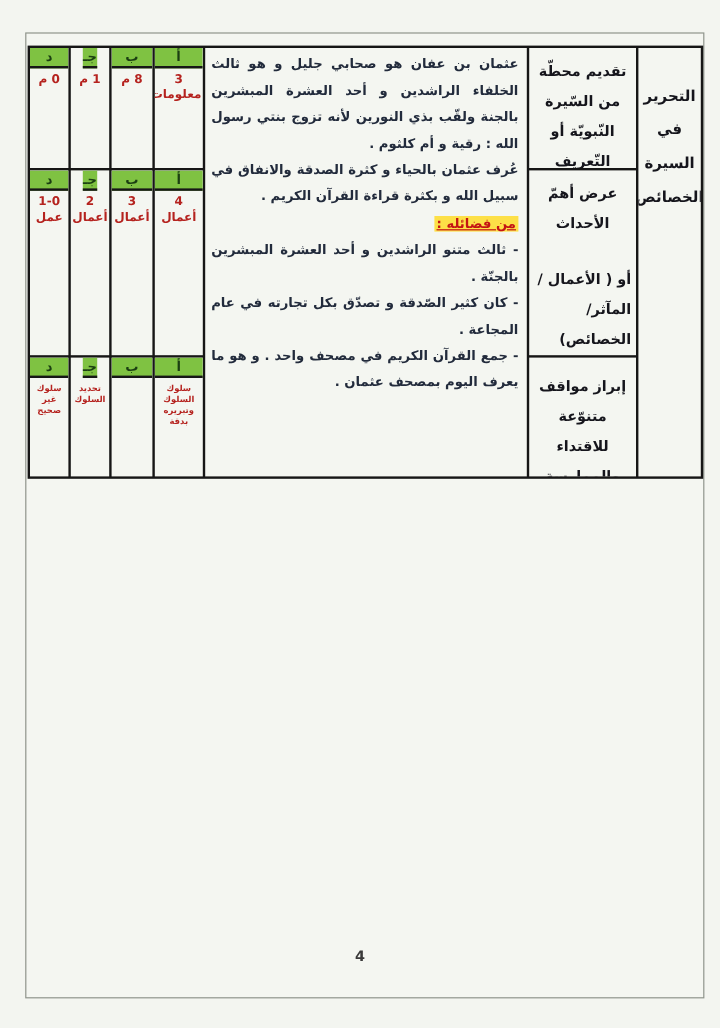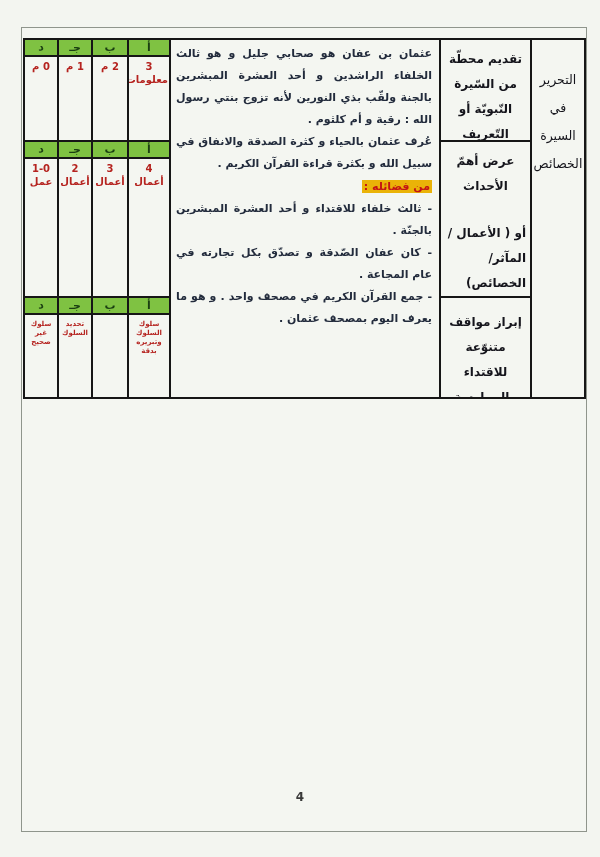--- a/index.html
+++ b/index.html
@@ -21,58 +21,58 @@
     display:grid;direction:rtl;
     grid-template-columns:52px 89px 268px 40px 34px 32px 32px;
     grid-template-rows:100px 154px 99px;
     gap:2px;padding:2px;background:#161616;box-sizing:border-box;
   }
   .cell{background:#f4f6f1;overflow:hidden;box-sizing:border-box;}
   .title-cell{
     grid-column:1;grid-row:1/4;
     display:flex;flex-direction:column;align-items:center;
     padding-top:32px;gap:13px;
-    font-size:12.5px;font-weight:normal;color:#15151c;
+    font-size:12.5px;font-weight:bold;color:#15151c;
   }
   .crit{
     font-size:12px;font-weight:bold;color:#15151c;
     text-align:center;line-height:25px;padding:7px 4px 0;
   }
   .crit p{margin:0;}
   .crit1{grid-column:2;grid-row:1;}
   .crit2{grid-column:2;grid-row:2;}
   .crit2 .second{margin-top:22px;text-align:right;}
   .crit3{grid-column:2;grid-row:3;padding-top:12px;}
   
   .essay{
     grid-column:3;grid-row:1/4;
     padding:3px 7px 0 5px;
     font-size:11px;font-weight:bold;color:#222b3c;
     line-height:22.1px;text-align:justify;direction:rtl;
   }
   .essay p, .essay div{margin:0;}
   .virtues{
-    color:#c41414;
-    background:#eab308;padding:0 2px;
+    color:#c41414;text-decoration:underline;
+    background:#fde047;padding:0 2px;
   }
   
   .grade{display:flex;flex-direction:column;}
   .ghead{
     height:15px;flex:0 0 15px;background:#7fc242;
     border-bottom:2px solid #161616;
     display:flex;align-items:center;justify-content:center;
     font-size:11px;font-weight:bold;color:#1b3f12;line-height:1;
   }
   .gval{
     flex:1;padding:3px 1px 0;text-align:center;
     font-size:10px;font-weight:bold;color:#b5231f;line-height:13px;
     direction:rtl;
   }
   .gval.small{font-size:7px;line-height:9px;padding-top:5px;}
-  .col-a{grid-column:4;} .col-b{grid-column:5;} .col-c{grid-column:6;} .col-d{grid-column:7;}
+  .col-a{grid-column:4;} .col-b{grid-column:5;} .col-c{grid-column:6;align-items:center;} .col-d{grid-column:7;}
   .row-1{grid-row:1;} .row-2{grid-row:2;} .row-3{grid-row:3;}
   
   .pagenum{
     position:absolute;left:0;right:0;top:790px;text-align:center;
     font-size:12px;color:#3a3a3a;font-weight:bold;
   }
 </style>
 </head>
 <body>
 
@@ -97,34 +97,34 @@
       <p class="second">أو ( الأعمال / المآثر/الخصائص)</p>
     </div>
     <div class="cell crit crit3">
       <p>إبراز مواقف متنوّعة للاقتداء والممارسة</p>
     </div>
 
     <div class="cell essay">
       <p>عثمان بن عفان هو صحابي جليل و هو ثالث الخلفاء الراشدين و أحد العشرة المبشرين بالجنة ولقّب بذي النورين لأنه تزوج بنتي رسول الله : رقية و أم كلثوم .</p>
       <p>عُرف عثمان بالحياء و كثرة الصدقة والانفاق في سبيل الله و بكثرة قراءة القرآن الكريم .</p>
       <p><span class="virtues">من فضائله :</span></p>
-      <div>- ثالث خلفاء للاقتداء و أحد العشرة المبشرين بالجنّة .</div>
-      <div>- كان عفان الصّدقة و تصدّق بكل تجارته في عام المجاعة .</div>
+      <div>- ثالث متنو الراشدين و أحد العشرة المبشرين بالجنّة .</div>
+      <div>- كان كثير الصّدقة و تصدّق بكل تجارته في عام المجاعة .</div>
       <div>- جمع القرآن الكريم في مصحف واحد . و هو ما يعرف اليوم بمصحف عثمان .</div>
       <p> </p>
 
     </div>
 
     <div class="cell grade col-a row-1">
       <div class="ghead">أ</div>
       <div class="gval">3 معلومات</div>
     </div>
     <div class="cell grade col-b row-1">
       <div class="ghead">ب</div>
-      <div class="gval">2 م</div>
+      <div class="gval">8 م</div>
     </div>
     <div class="cell grade col-c row-1">
       <div class="ghead">جـ</div>
       <div class="gval">1 م</div>
     </div>
     <div class="cell grade col-d row-1">
       <div class="ghead">د</div>
       <div class="gval">0 م</div>
     </div>
 

